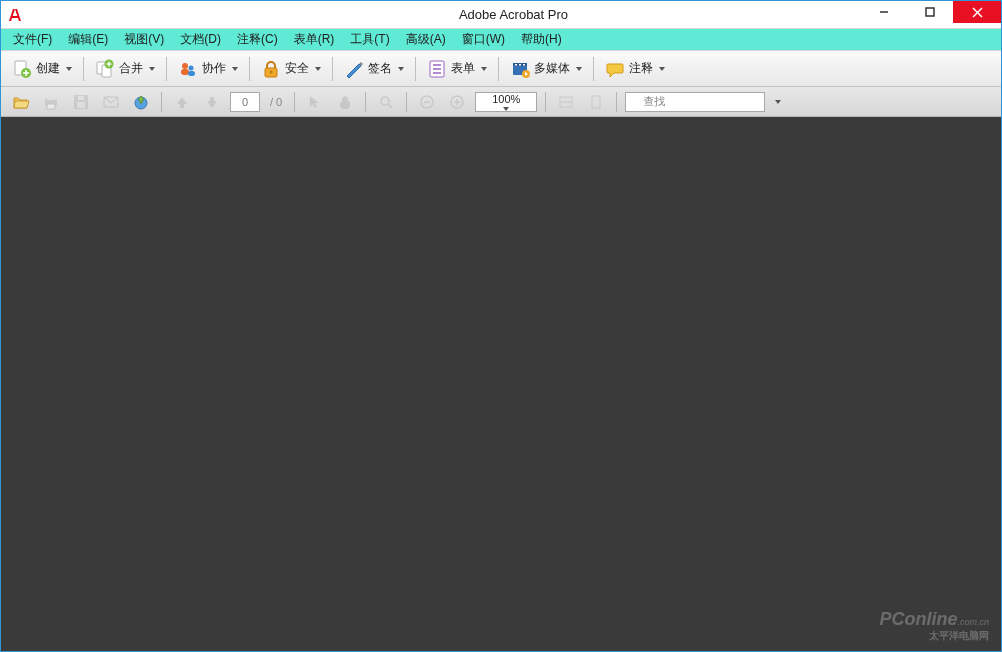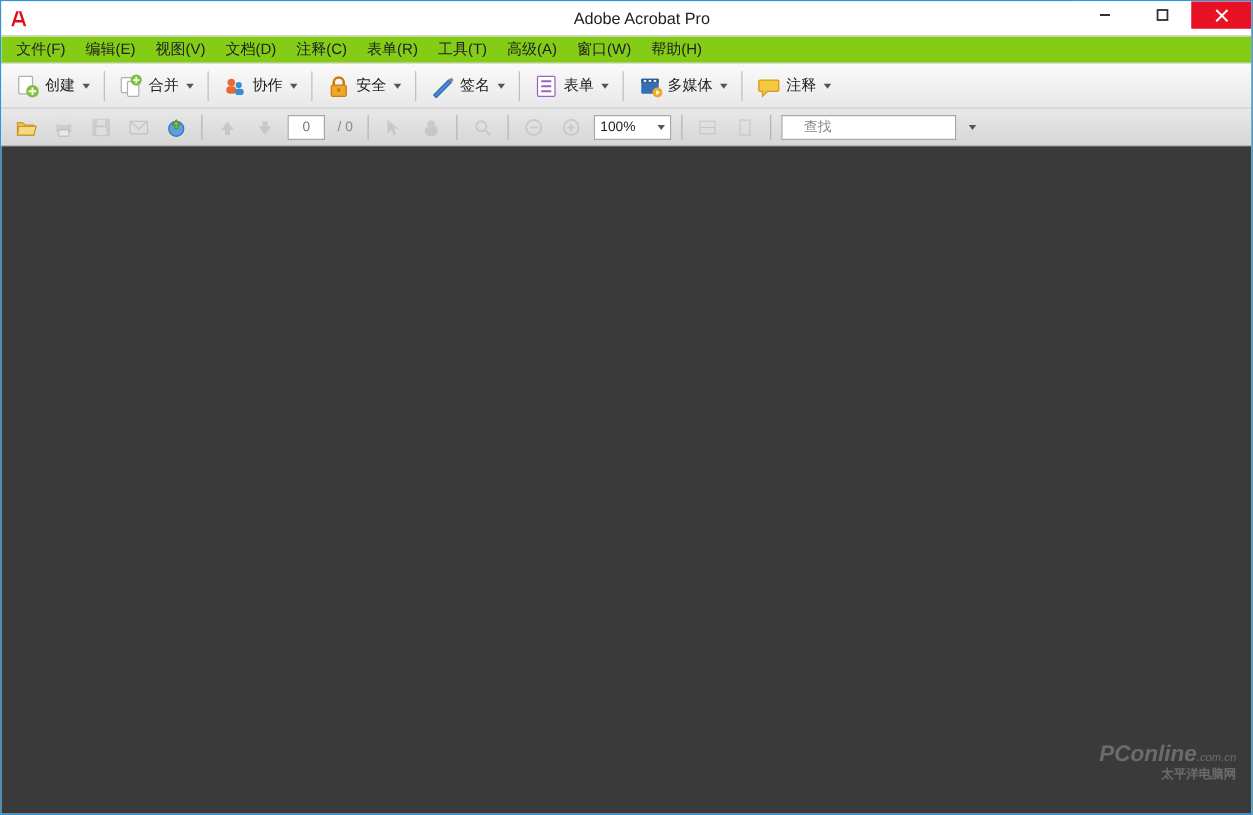--- a/index.html
+++ b/index.html
@@ -49,21 +49,21 @@
     font-size: 13px;
     color: #333;
     background: #fff;
   }
   .win-btn.close { background: #e81123; color: #fff; width: 48px; }
   .win-btn svg { display:block; }
 
   
   .menubar {
     height: 22px;
-    background: #84cc16;
+    background: #5eead4;
     display: flex;
     align-items: center;
     padding: 0 4px;
     border-bottom: 1px solid #d7d7d7;
     font-size: 12px;
   }
   .menubar .menu {
     padding: 2px 8px;
     color: #222;
     cursor: default;
@@ -128,21 +128,21 @@
     text-align: center;
     color: #777;
   }
   .page-total { font-size: 11px; color: #888; padding:0 4px; }
   .zoom-select {
     width: 62px; height: 20px;
     background: #fff;
     border: 1px solid #a8a8a8;
     display:flex;align-items:center;justify-content:space-between;
     padding:0 4px;
-    font-size:11px;color:#222;
+    font-size:11px;color:#222;flex-direction:column;
   }
   .zoom-select .caret {
     width:0;height:0;border-left:3px solid transparent;border-right:3px solid transparent;border-top:4px solid #555;
   }
   .search-box {
     width: 140px; height: 20px;
     background: #fff;
     border: 1px solid #a8a8a8;
     display:flex;align-items:center;
     padding:0 17px;
@@ -153,21 +153,21 @@
   
   .doc-area {
     flex: 1;
     background: #3a3a3a;
     position: relative;
   }
 
   
   .watermark {
     position: absolute;
-    right: 12px; bottom: 26px;
+    right: 12px; bottom: 10px;
     color: rgba(255,255,255,0.25);
     font-size: 18px;
     font-weight: bold;
     font-style: italic;
     text-align: right;
     line-height: 1.1;
   }
   .watermark .sub { font-size: 10px; font-style: normal; font-weight: bold; display:block;}
 </style>
 </head>

